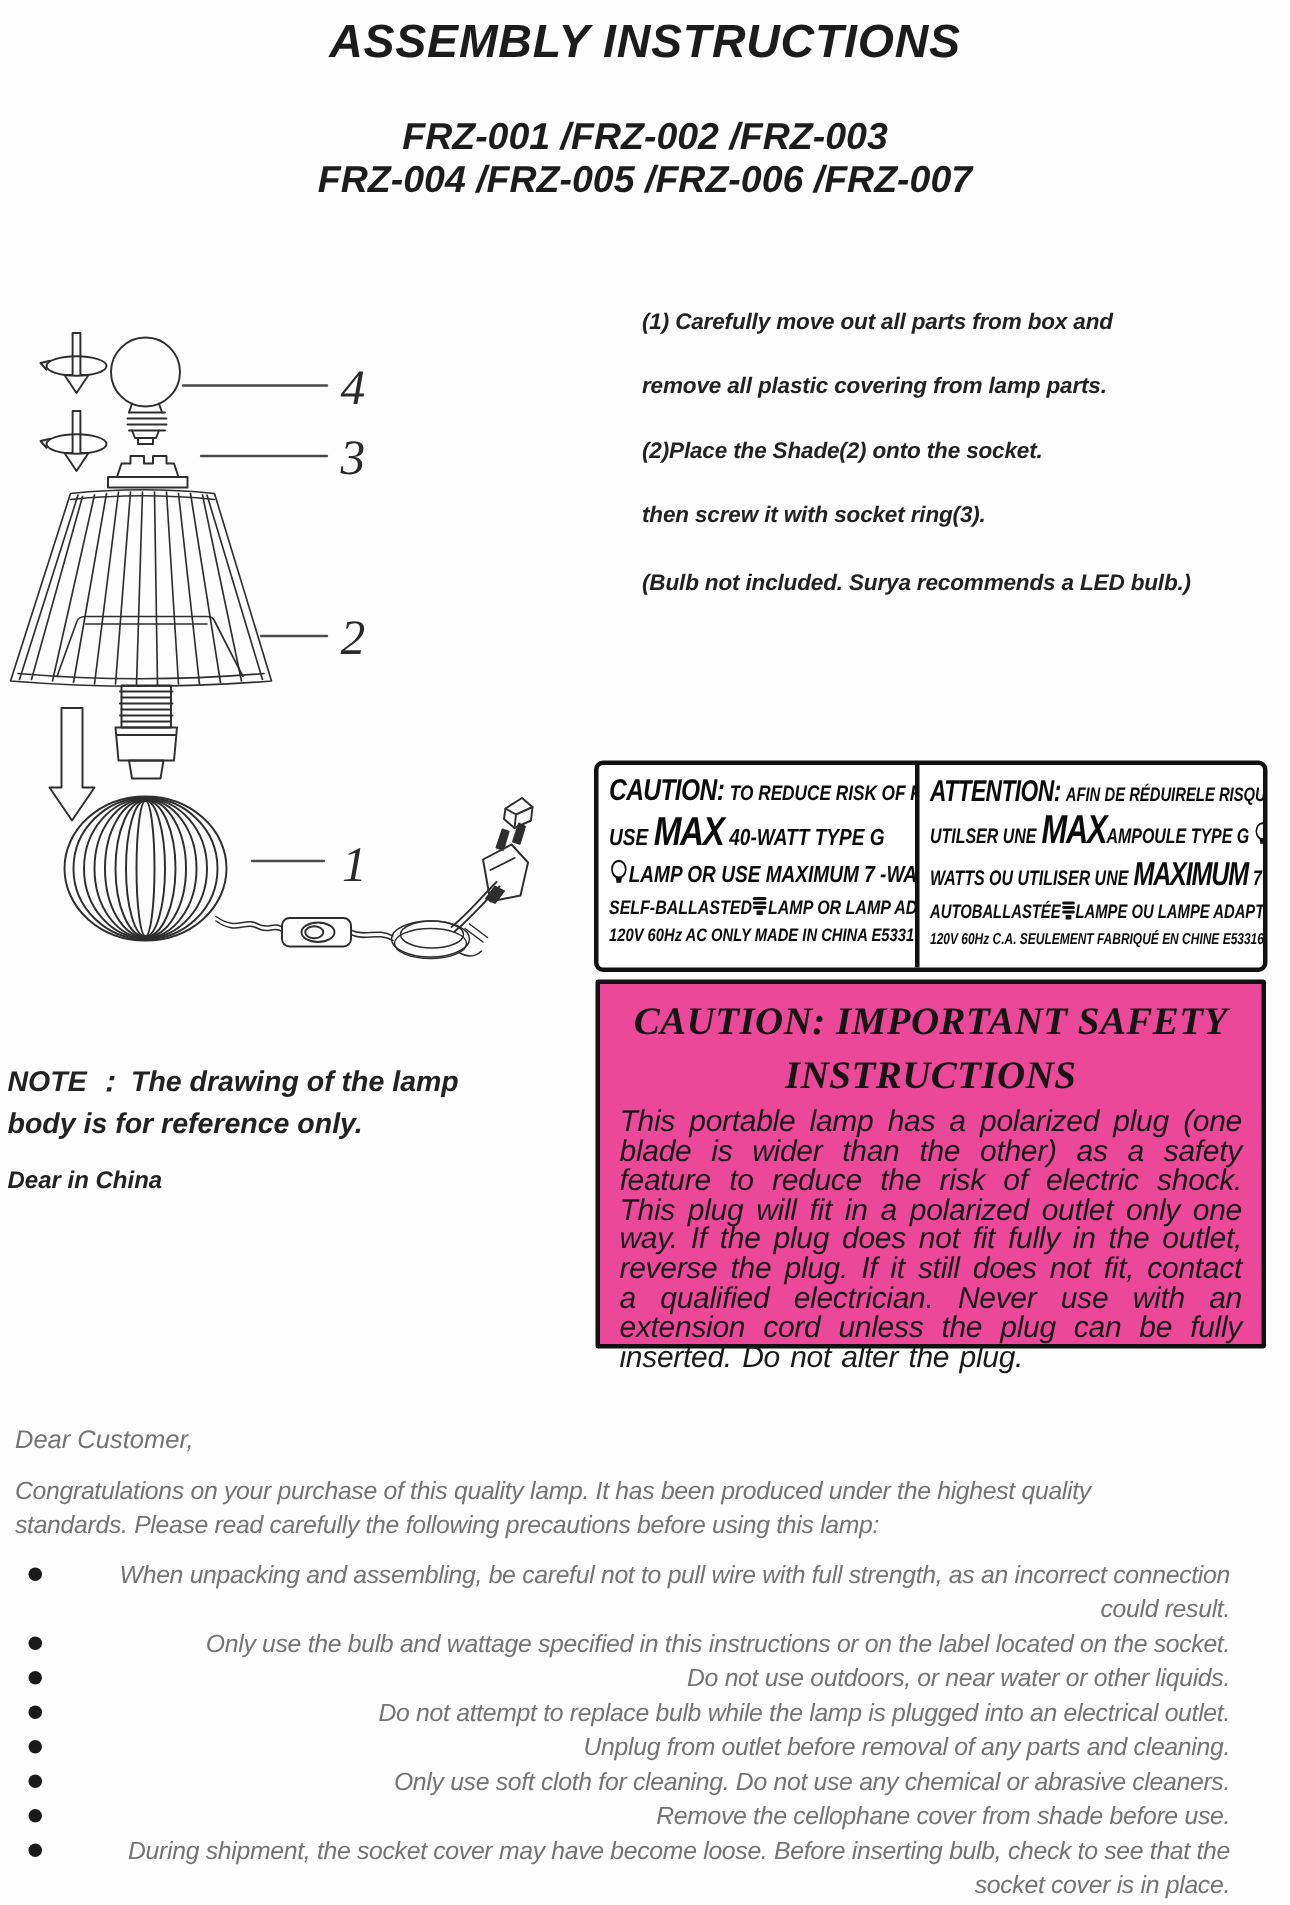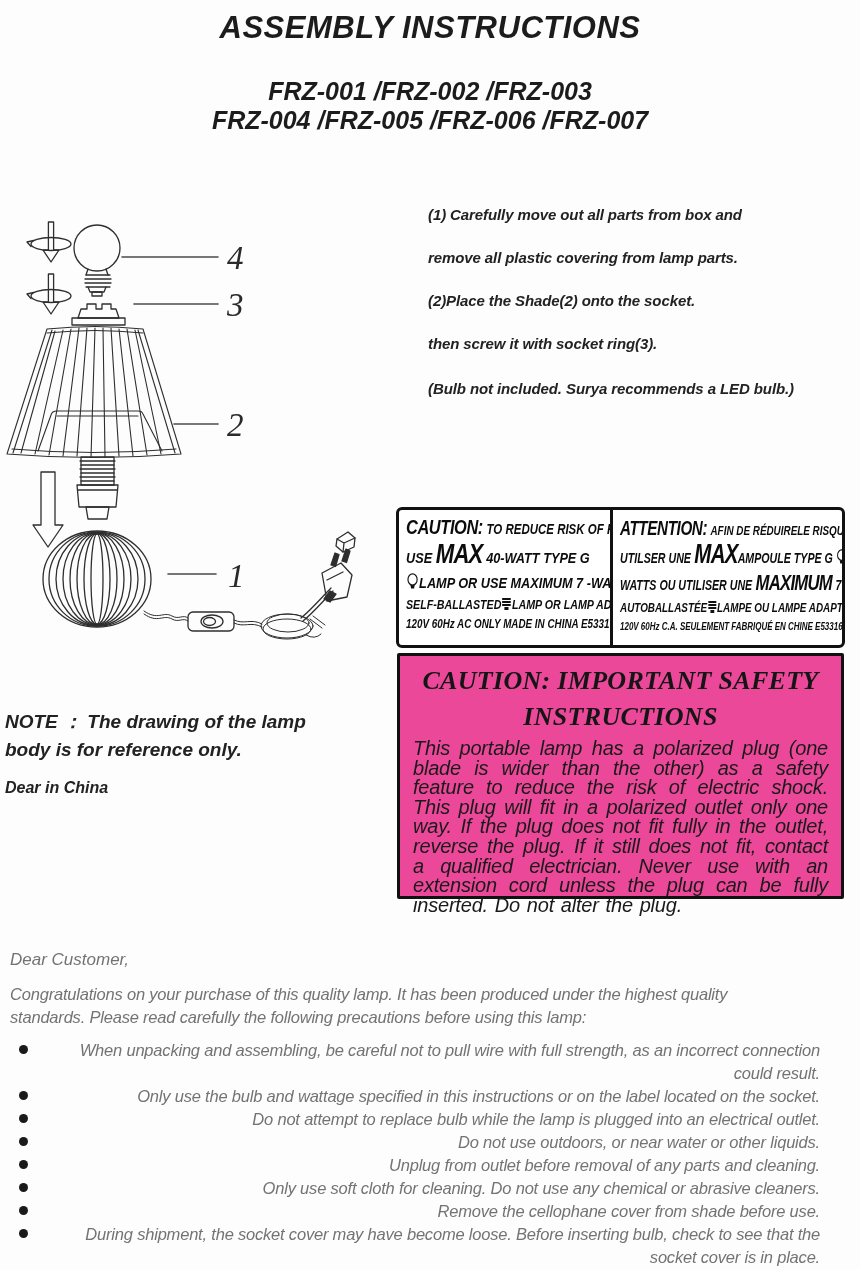--- a/index.html
+++ b/index.html
@@ -266,22 +266,22 @@
     <div class="n2">body is for reference only.</div>
     <div class="origin">Dear in China</div>
   </div>
 
   <div class="letter">
     <div class="salutation">Dear Customer,</div>
     <div class="intro">Congratulations on your purchase of this quality lamp. It has been produced under the highest quality standards. Please read carefully the following precautions before using this lamp:</div>
     <ul>
       <li><span class="marker"></span><span>When unpacking and assembling, be careful not to pull wire with full strength, as an incorrect connection could result.</span></li>
       <li><span class="marker"></span><span>Only use the bulb and wattage specified in this instructions or on the label located on the socket.</span></li>
+      <li><span class="marker"></span><span>Do not use outdoors, or near water or other liquids.</span></li>
       <li><span class="marker"></span><span>Do not attempt to replace bulb while the lamp is plugged into an electrical outlet.</span></li>
-      <li><span class="marker"></span><span>Do not use outdoors, or near water or other liquids.</span></li>
       <li><span class="marker"></span><span>Unplug from outlet before removal of any parts and cleaning.</span></li>
       <li><span class="marker"></span><span>Only use soft cloth for cleaning. Do not use any chemical or abrasive cleaners.</span></li>
       <li><span class="marker"></span><span>Remove the cellophane cover from shade before use.</span></li>
       <li><span class="marker"></span><span>During shipment, the socket cover may have become loose. Before inserting bulb, check to see that the socket cover is in place.</span></li>
     </ul>
   </div>
 
 </div>
 
 </body></html>

